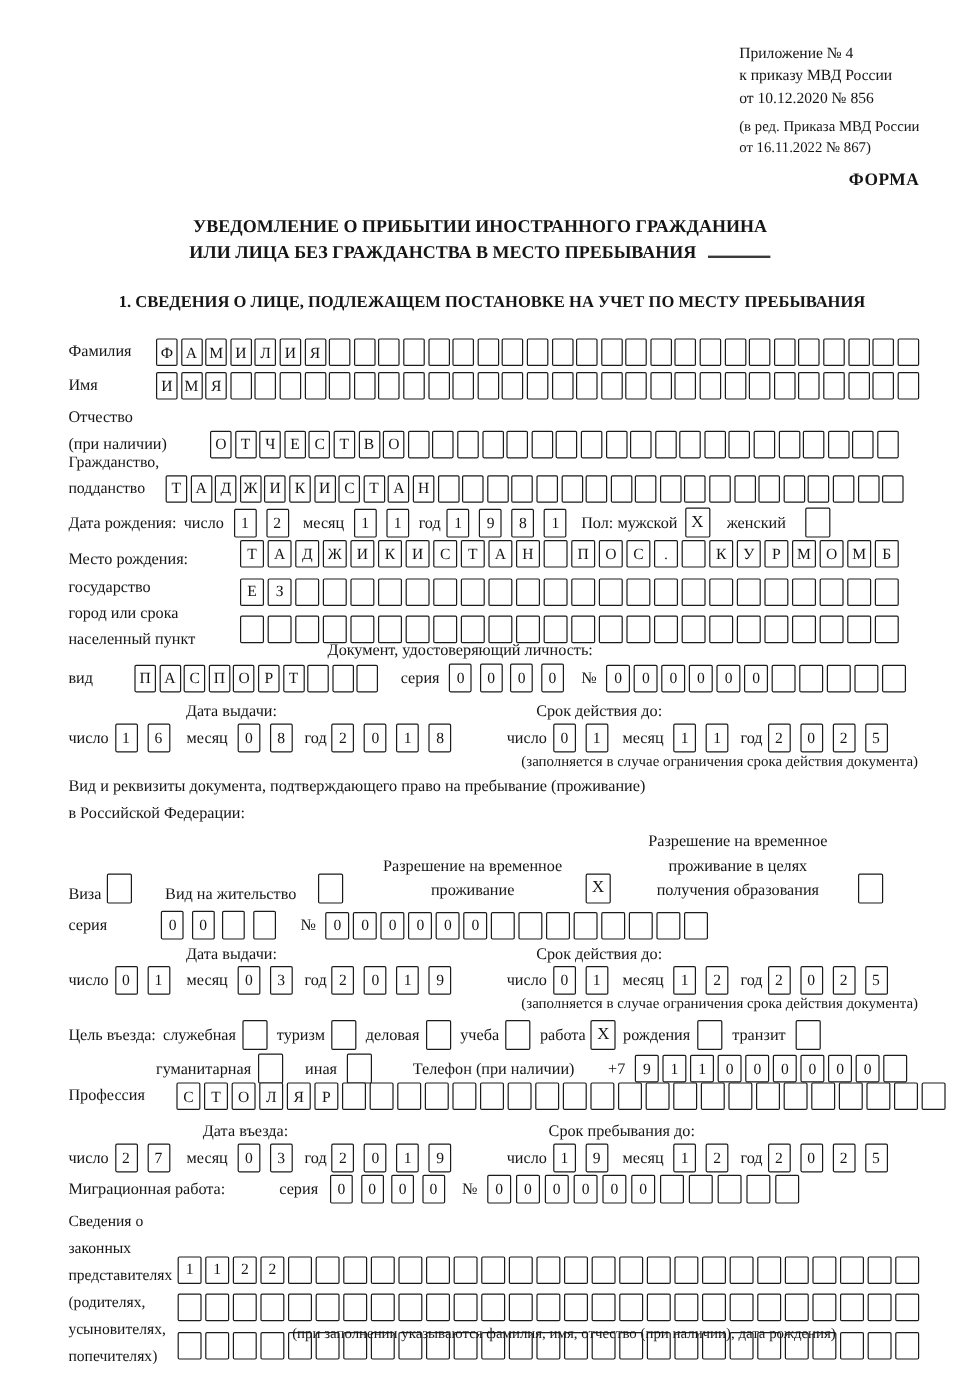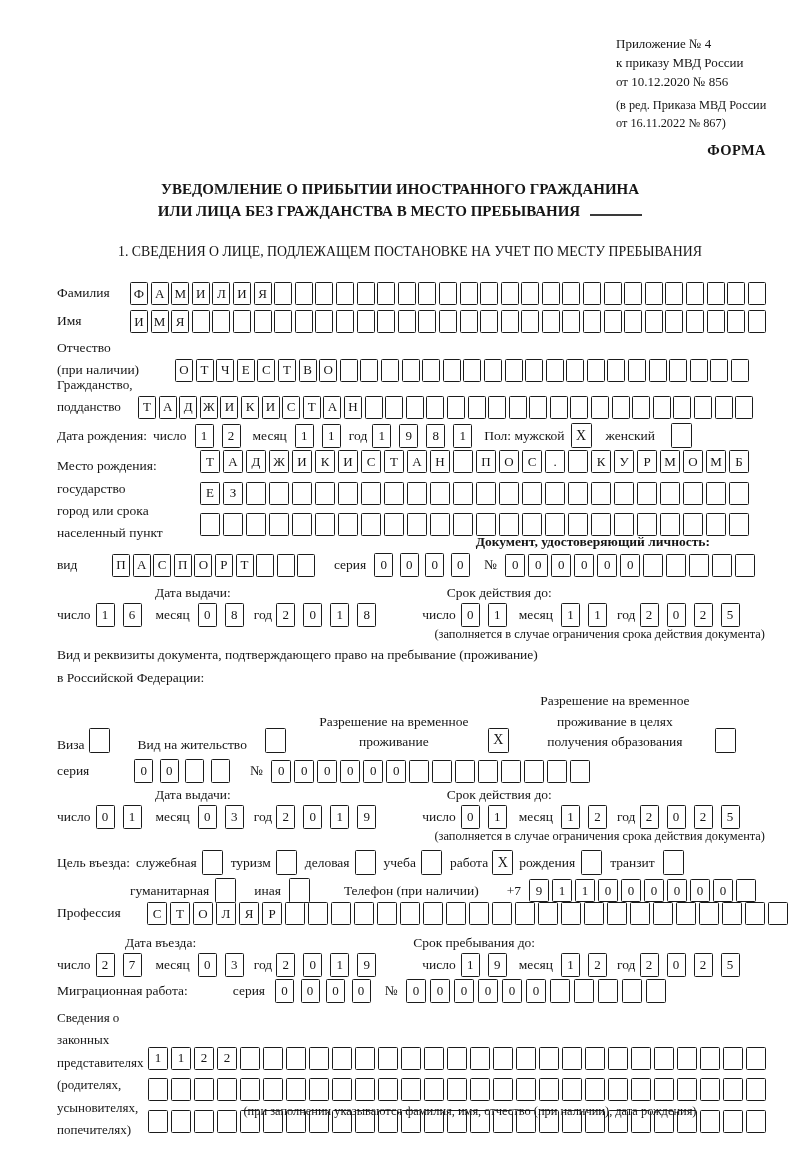--- a/index.html
+++ b/index.html
@@ -23,22 +23,22 @@
   .scell .c{width:19px;height:24px;margin-right:6.5px;}
   .ncell .c{width:20px;height:24px;margin-right:4px;}
   .cbx   .c{width:21px;height:25px;margin-right:0;font-size:14px;}
 
   .annex{position:absolute;left:616px;top:34px;font-size:13px;line-height:19px;}
   .annex-note{margin-top:5px;font-size:12.3px;line-height:18px;}
   .forma{position:absolute;right:34px;top:142px;font-weight:bold;font-size:14.5px;letter-spacing:.4px;}
   .title{position:absolute;left:0;top:178px;width:100%;text-align:center;font-weight:bold;
          font-size:15px;line-height:22px;font-family:Liberation Serif, serif;}
   .blank-line{display:inline-block;width:52px;border-bottom:2px solid #3a3a3a;margin-left:10px;}
-  .sec1{position:absolute;left:30px;right:10px;top:244px;text-align:center;font-weight:normal;font-size:13.8px;}
-  .docheading{position:absolute;left:57px;right:90px;top:534px;text-align:right;font-weight:bold;font-size:13.5px;}
+  .sec1{position:absolute;left:30px;right:10px;top:244px;text-align:center;font-weight:bold;font-size:13.8px;}
+  .docheading{position:absolute;left:57px;right:90px;top:534px;text-align:center;font-weight:normal;font-size:13.5px;}
   .note{position:absolute;right:35px;font-size:12.4px;}
   .repsnote{position:absolute;left:180px;right:40px;top:1104px;text-align:center;font-size:12.4px;}
 </style>
 </head>
 <body>
 
 <div class="page">
 
   <div class="annex">
     <div>Приложение № 4</div>
@@ -593,21 +593,21 @@
         <span class="c"></span>
         <span class="c"></span>
         <span class="c"></span>
         <span class="c"></span>
         <span class="c"></span>
         <span class="c"></span>
       </span>
   </div>
 
   <div class="row" style="top:935px">
-    <span class="lab" style="margin-left:68px">Дата въезда:</span>
+    <span class="lab" style="margin-left:112px">Дата въезда:</span>
     <span class="lab" style="margin-left:217px">Срок пребывания до:</span>
   </div>
 
   <div class="row" style="top:953px">
     <span class="lab">число</span>
     <span class="cells dcell" style="margin-left:5px">
         <span class="c">2</span>
         <span class="c">7</span>
       </span>
     <span class="lab" style="margin-left:6px">месяц</span>

